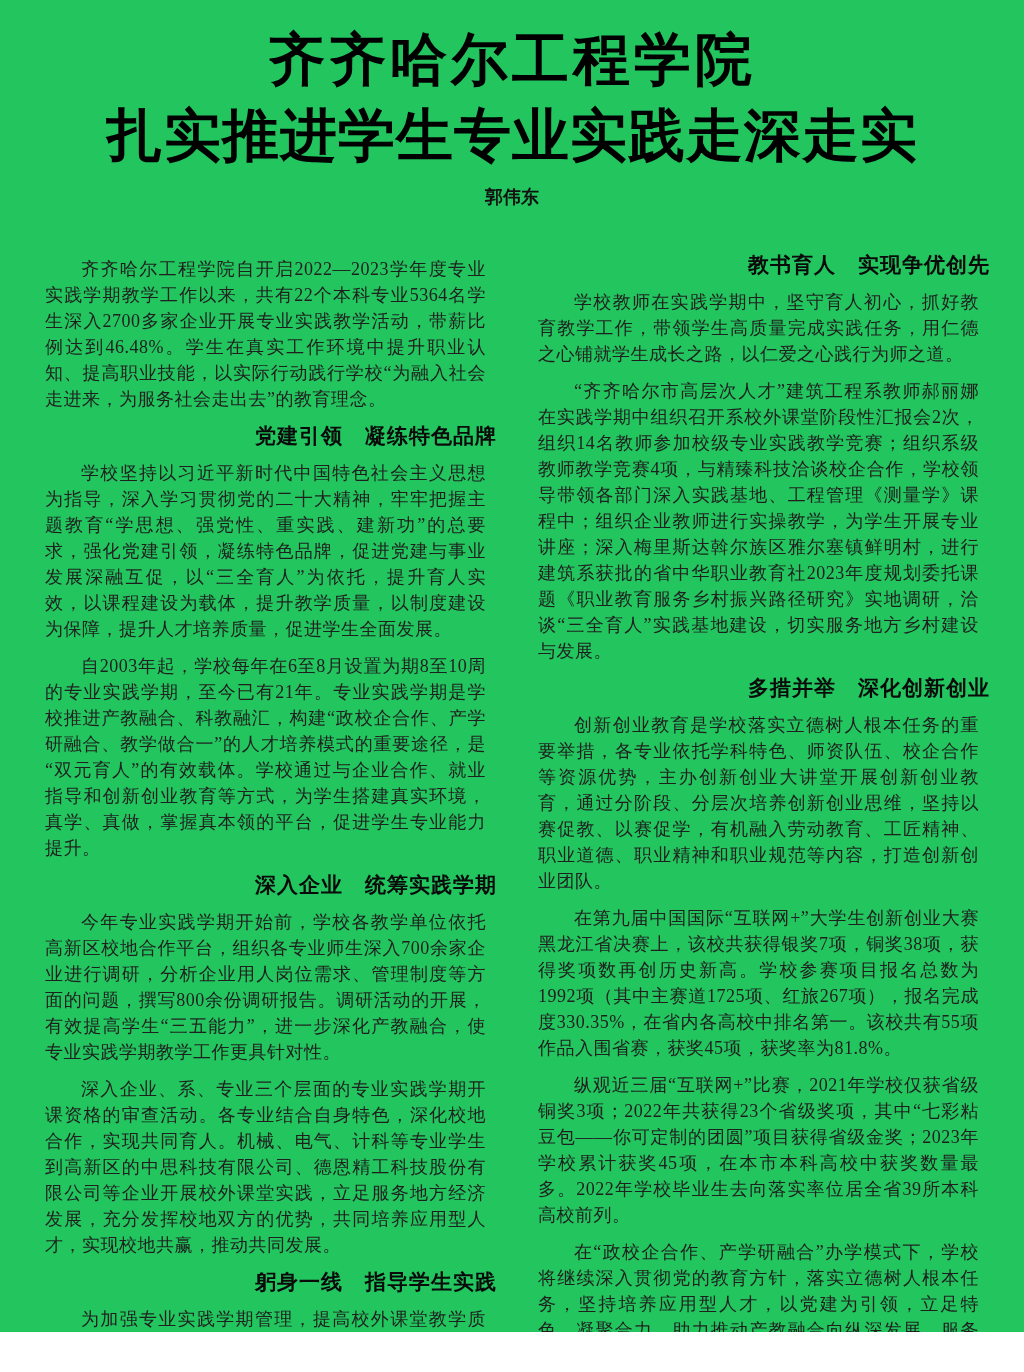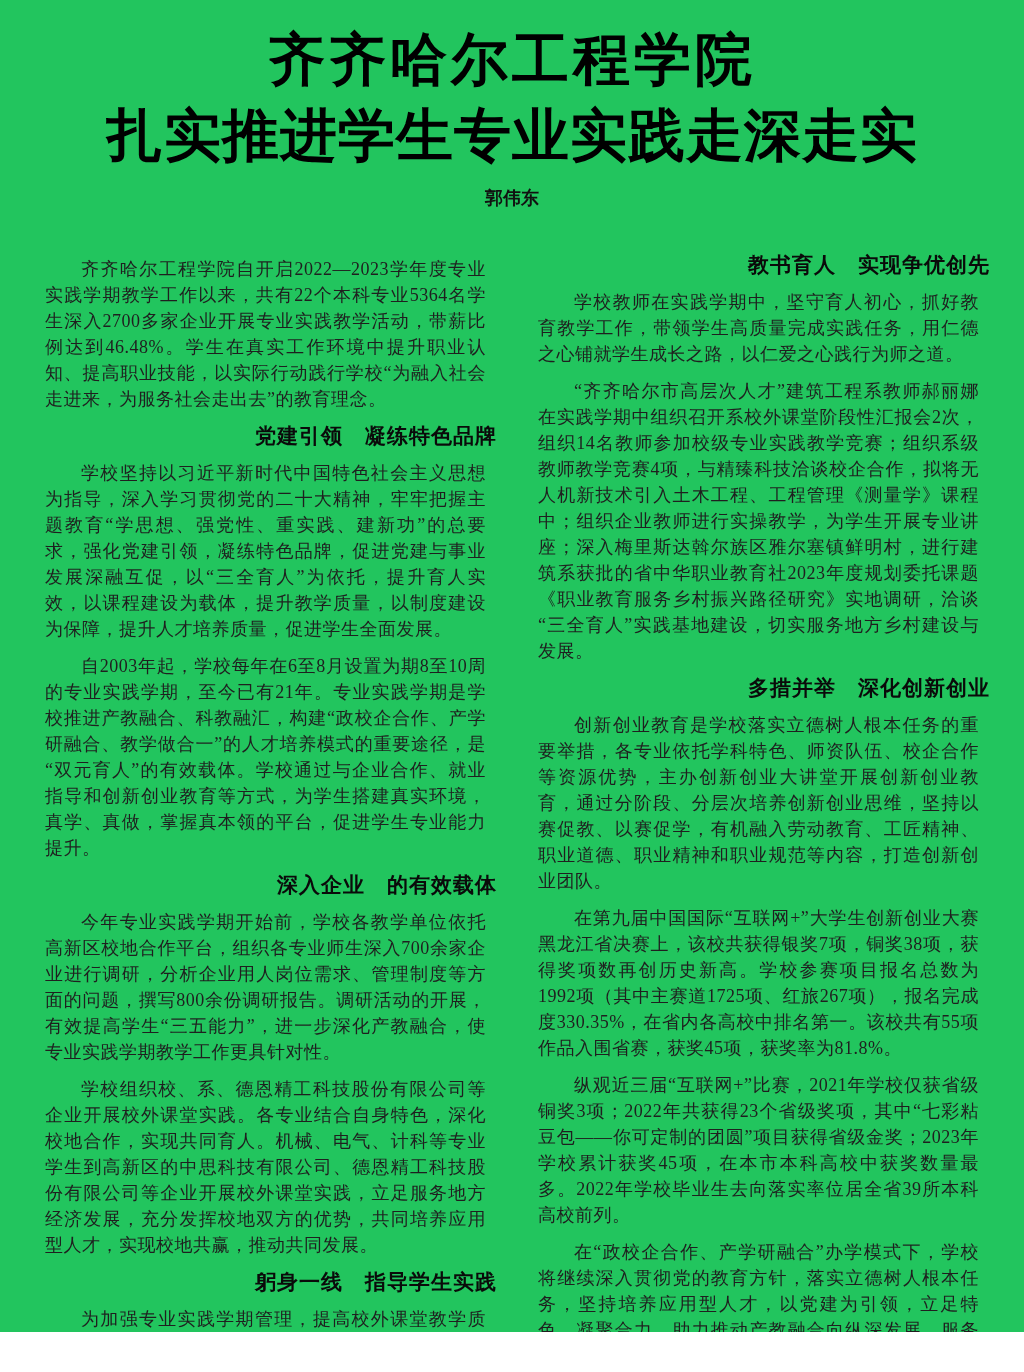--- a/index.html
+++ b/index.html
@@ -32,21 +32,21 @@
   }
   .title-line-2 {
     font-size: 57px;
     line-height: 72px;
     letter-spacing: 1px;
     margin-top: 5px;
     text-align: center;
   }
   .author {
     text-align: center;
-    font-family: Liberation Serif, serif;
+    font-family: Liberation Mono, monospace;
     font-weight: 700;
     font-size: 18px;
     line-height: 20px;
     margin-top: 17px;
     color: #111111;
   }
   .columns {
     display: flex;
     gap: 30px;
     margin-top: 37px;
@@ -89,31 +89,31 @@
     <div class="author">郭伟东</div>
   </header>
 
   <main class="columns">
 
     <section class="col">
       <p class="para">齐齐哈尔工程学院自开启2022—2023学年度专业实践学期教学工作以来，共有22个本科专业5364名学生深入2700多家企业开展专业实践教学活动，带薪比例达到46.48%。学生在真实工作环境中提升职业认知、提高职业技能，以实际行动践行学校“为融入社会走进来，为服务社会走出去”的教育理念。</p>
       <h2 class="sec-heading">党建引领　凝练特色品牌</h2>
       <p class="para">学校坚持以习近平新时代中国特色社会主义思想为指导，深入学习贯彻党的二十大精神，牢牢把握主题教育“学思想、强党性、重实践、建新功”的总要求，强化党建引领，凝练特色品牌，促进党建与事业发展深融互促，以“三全育人”为依托，提升育人实效，以课程建设为载体，提升教学质量，以制度建设为保障，提升人才培养质量，促进学生全面发展。</p>
       <p class="para">自2003年起，学校每年在6至8月设置为期8至10周的专业实践学期，至今已有21年。专业实践学期是学校推进产教融合、科教融汇，构建“政校企合作、产学研融合、教学做合一”的人才培养模式的重要途径，是“双元育人”的有效载体。学校通过与企业合作、就业指导和创新创业教育等方式，为学生搭建真实环境，真学、真做，掌握真本领的平台，促进学生专业能力提升。</p>
-      <h2 class="sec-heading">深入企业　的有效载体</h2>
+      <h2 class="sec-heading">深入企业　统筹实践学期</h2>
       <p class="para">今年专业实践学期开始前，学校各教学单位依托高新区校地合作平台，组织各专业师生深入700余家企业进行调研，分析企业用人岗位需求、管理制度等方面的问题，撰写800余份调研报告。调研活动的开展，有效提高学生“三五能力”，进一步深化产教融合，使专业实践学期教学工作更具针对性。</p>
-      <p class="para">学校组织校、系、德恩精工科技股份有限公司等企业开展校外课堂实践。各专业结合自身特色，深化校地合作，实现共同育人。机械、电气、计科等专业学生到高新区的中思科技有限公司、德恩精工科技股份有限公司等企业开展校外课堂实践，立足服务地方经济发展，充分发挥校地双方的优势，共同培养应用型人才，实现校地共赢，推动共同发展。</p>
+      <p class="para">深入企业、系、专业三个层面的专业实践学期开课资格的审查活动。各专业结合自身特色，深化校地合作，实现共同育人。机械、电气、计科等专业学生到高新区的中思科技有限公司、德恩精工科技股份有限公司等企业开展校外课堂实践，立足服务地方经济发展，充分发挥校地双方的优势，共同培养应用型人才，实现校地共赢，推动共同发展。</p>
       <h2 class="sec-heading">躬身一线　指导学生实践</h2>
       <p class="para">为加强专业实践学期管理，提高校外课堂教学质量，了解学生校外课堂学习情况，学校领导带领各部门深入实践基地，抽查学生校外课堂开展情况。各系能够认真落实校外课堂实践教学工作要求，结合学年实践教学目标和学情，为学生安排恰当的工作岗位，注重实践学期与理论学</p>
     </section>
 
     <section class="col">
       <h2 class="sec-heading">教书育人　实现争优创先</h2>
       <p class="para">学校教师在实践学期中，坚守育人初心，抓好教育教学工作，带领学生高质量完成实践任务，用仁德之心铺就学生成长之路，以仁爱之心践行为师之道。</p>
-      <p class="para">“齐齐哈尔市高层次人才”建筑工程系教师郝丽娜在实践学期中组织召开系校外课堂阶段性汇报会2次，组织14名教师参加校级专业实践教学竞赛；组织系级教师教学竞赛4项，与精臻科技洽谈校企合作，拟将无人机新技术引入土木工程、工程管理《测量学》课程中；组织企业教师进行实操教学，为学生开展专业讲座；深入梅里斯达斡尔族区雅尔塞镇鲜明村，进行建筑系获批的省中华职业教育社2023年度规划委托课题《职业教育服务乡村振兴路径研究》实地调研，洽谈“三全育人”实践基地建设，切实服务地方乡村建设与发展。</p>
+      <p class="para">“齐齐哈尔市高层次人才”建筑工程系教师郝丽娜在实践学期中组织召开系校外课堂阶段性汇报会2次，组织14名教师参加校级专业实践教学竞赛；组织系级教师教学竞赛4项，与精臻科技洽谈校企合作，学校领导带领各部门深入实践基地、工程管理《测量学》课程中；组织企业教师进行实操教学，为学生开展专业讲座；深入梅里斯达斡尔族区雅尔塞镇鲜明村，进行建筑系获批的省中华职业教育社2023年度规划委托课题《职业教育服务乡村振兴路径研究》实地调研，洽谈“三全育人”实践基地建设，切实服务地方乡村建设与发展。</p>
       <h2 class="sec-heading">多措并举　深化创新创业</h2>
       <p class="para">创新创业教育是学校落实立德树人根本任务的重要举措，各专业依托学科特色、师资队伍、校企合作等资源优势，主办创新创业大讲堂开展创新创业教育，通过分阶段、分层次培养创新创业思维，坚持以赛促教、以赛促学，有机融入劳动教育、工匠精神、职业道德、职业精神和职业规范等内容，打造创新创业团队。</p>
       <p class="para">在第九届中国国际“互联网+”大学生创新创业大赛黑龙江省决赛上，该校共获得银奖7项，铜奖38项，获得奖项数再创历史新高。学校参赛项目报名总数为1992项（其中主赛道1725项、红旅267项），报名完成度330.35%，在省内各高校中排名第一。该校共有55项作品入围省赛，获奖45项，获奖率为81.8%。</p>
       <p class="para">纵观近三届“互联网+”比赛，2021年学校仅获省级铜奖3项；2022年共获得23个省级奖项，其中“七彩粘豆包——你可定制的团圆”项目获得省级金奖；2023年学校累计获奖45项，在本市本科高校中获奖数量最多。2022年学校毕业生去向落实率位居全省39所本科高校前列。</p>
       <p class="para">在“政校企合作、产学研融合”办学模式下，学校将继续深入贯彻党的教育方针，落实立德树人根本任务，坚持培养应用型人才，以党建为引领，立足特色，凝聚合力，助力推动产教融合向纵深发展，服务地方经济建设，促进“三全育人”和校外课堂建设工作迈上新台阶、取得新成绩。</p>
     </section>
 
   </main>
 
 </div>

